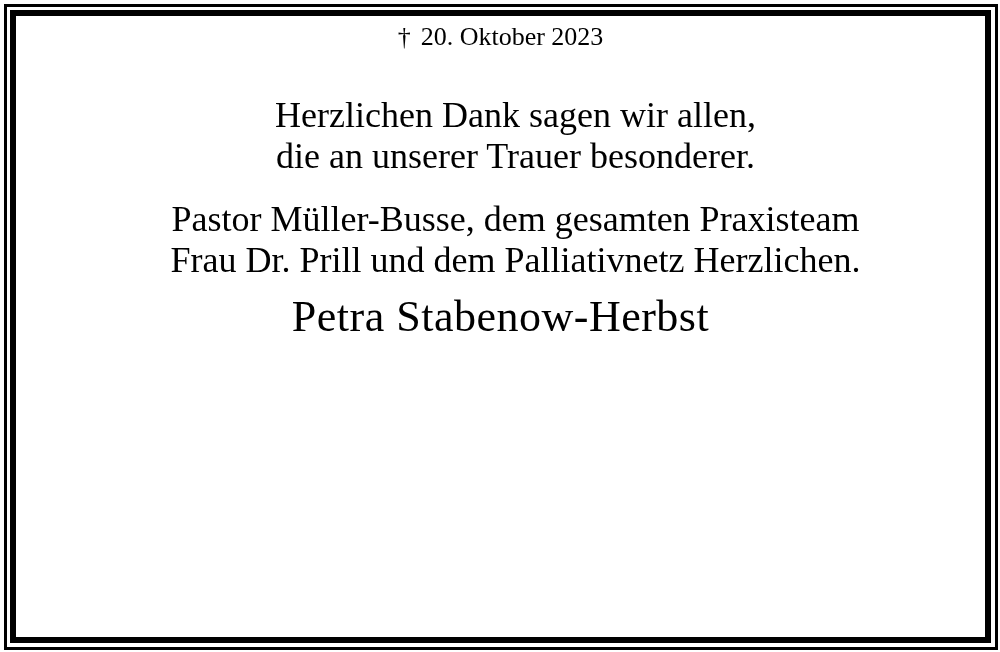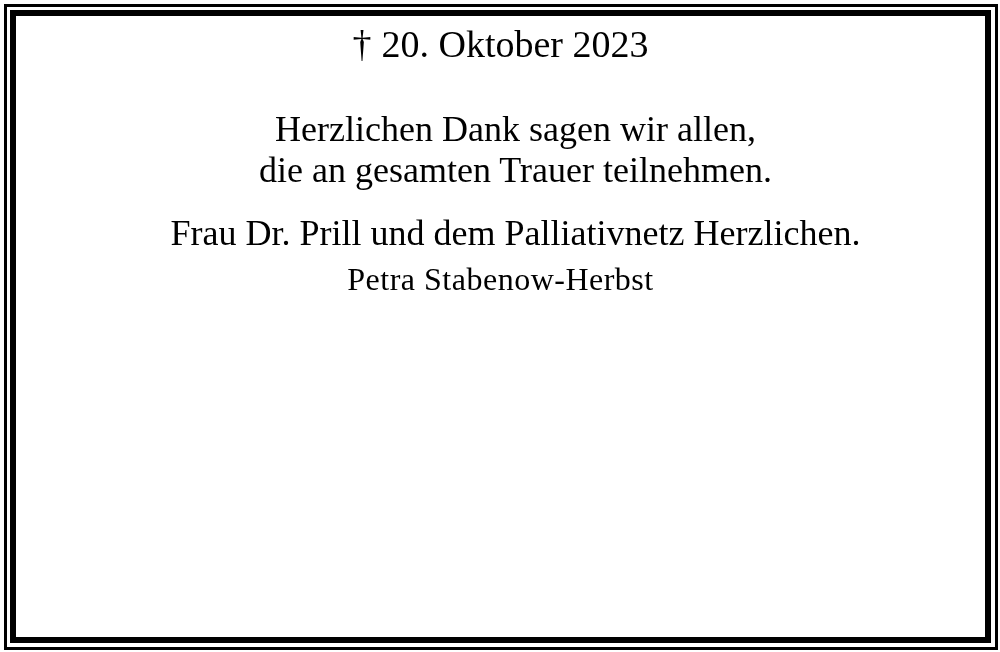--- a/index.html
+++ b/index.html
@@ -35,21 +35,21 @@
   .deceased-name {
     margin: 12px 0 0 0;
     font-size: 92px;
     font-weight: normal;
     line-height: 1.15;
     letter-spacing: 0px;
     white-space: nowrap;
   }
   .death-date {
     margin-top: 6px;
-    font-size: 38px;
+    font-size: 26px;
     line-height: 1.16;
     white-space: nowrap;
   }
   .dagger {
     display: inline-block;
     margin-right: 10px;
   }
   .thanks-paragraph {
     margin-top: 43px;
     font-size: 36px;
@@ -59,45 +59,47 @@
     margin-top: 22px;
     font-size: 36px;
     line-height: 41px;
   }
   .closing-line {
     margin-top: 37px;
     font-size: 36px;
     line-height: 41px;
   }
   .signature-line {
-    font-size: 32px;
+    margin-top: 11px;
+    font-size: 44px;
     line-height: 50px;
     letter-spacing: 0.5px;
     white-space: nowrap;
   }
   .text-line { display: block; margin-left: 30px; }
 </style>
 </head>
 <body>
 
 <div class="outer-frame"></div>
 <div class="inner-frame">
   <div class="notice-content">
 
 
     <div class="death-date">
       <span class="dagger">†</span><span>20. Oktober 2023</span>
     </div>
 
     <div class="thanks-paragraph">
       <span class="text-line">Herzlichen Dank sagen wir allen,</span>
-      <span class="text-line">die an gesamten Trauer teilnehmen.</span>
+      <span class="text-line">die an unserer Trauer besonderer.</span>
     </div>
 
     <div class="special-thanks-paragraph">
+      <span class="text-line">Pastor Müller-Busse, dem gesamten Praxisteam</span>
       <span class="text-line">Frau Dr. Prill und dem Palliativnetz Herzlichen.</span>
     </div>
 
 
     <div class="signature-line">Petra Stabenow-Herbst</div>
 
   </div>
 </div>
 
 </body></html>

